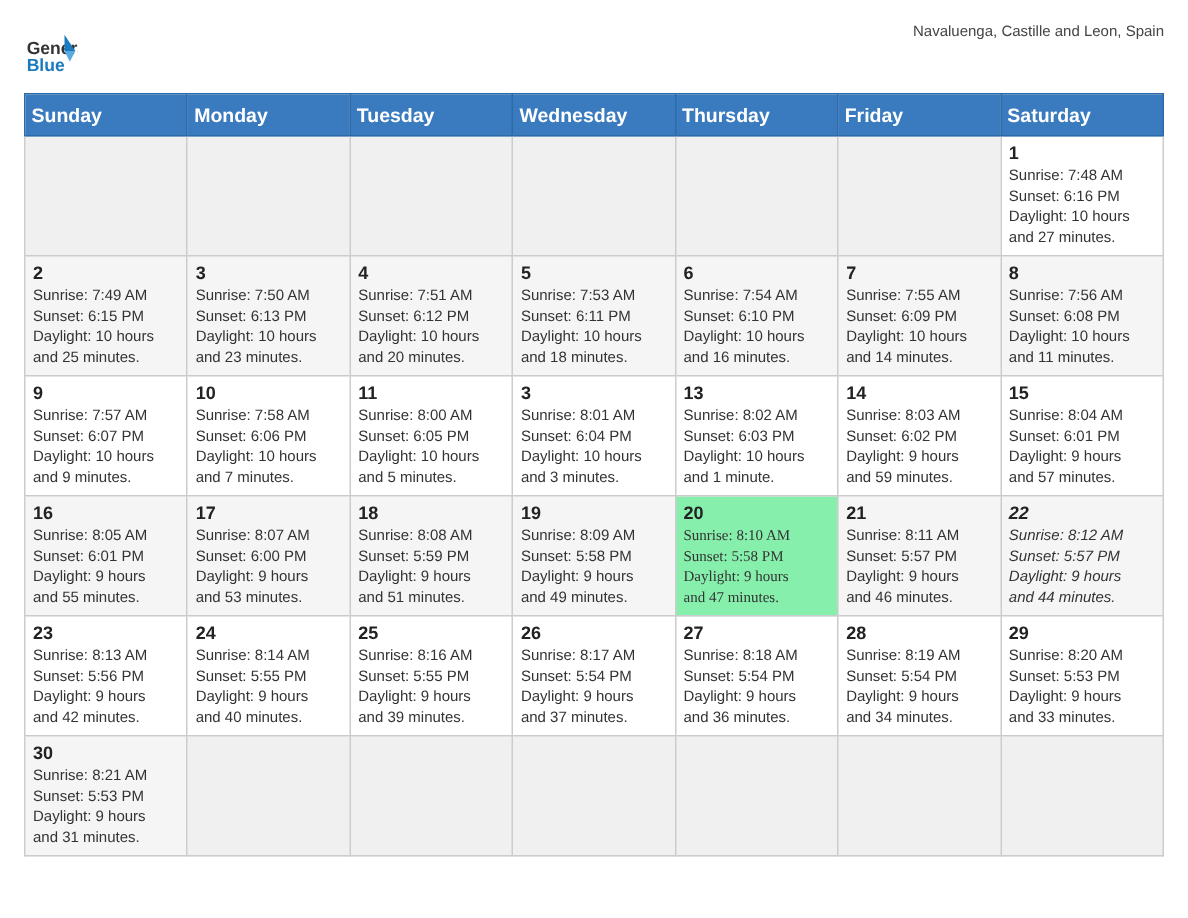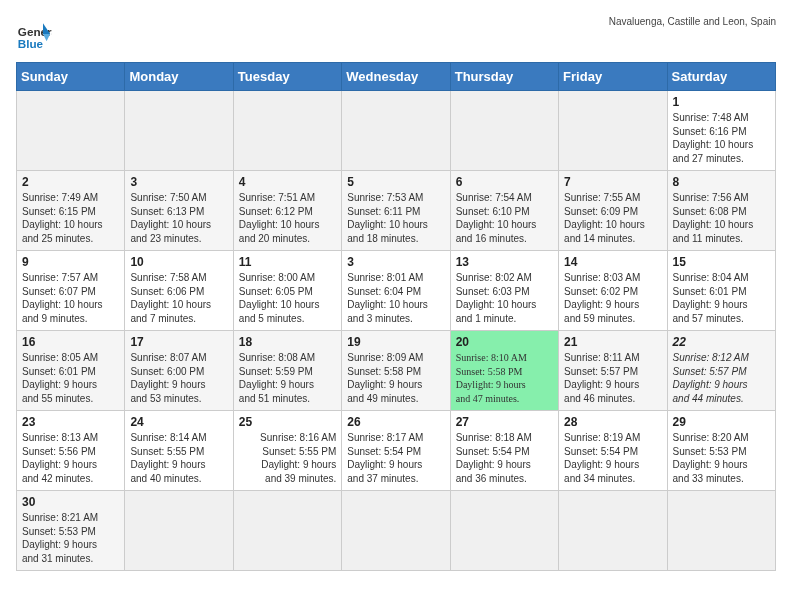--- a/index.html
+++ b/index.html
@@ -288,21 +288,21 @@
         </td>
         <td>
           <div class="day-number">24</div>
           <div class="day-info" style="white-space: pre-line;">Sunrise: 8:14 AM
 Sunset: 5:55 PM
 Daylight: 9 hours
 and 40 minutes.</div>
         </td>
         <td>
           <div class="day-number">25</div>
-          <div class="day-info" style="white-space: pre-line; text-align: right;">Sunrise: 8:16 AM
+          <div class="day-info" style="white-space: pre-line;">Sunrise: 8:16 AM
 Sunset: 5:55 PM
 Daylight: 9 hours
 and 39 minutes.</div>
         </td>
         <td>
           <div class="day-number">26</div>
           <div class="day-info" style="white-space: pre-line;">Sunrise: 8:17 AM
 Sunset: 5:54 PM
 Daylight: 9 hours
 and 37 minutes.</div>

